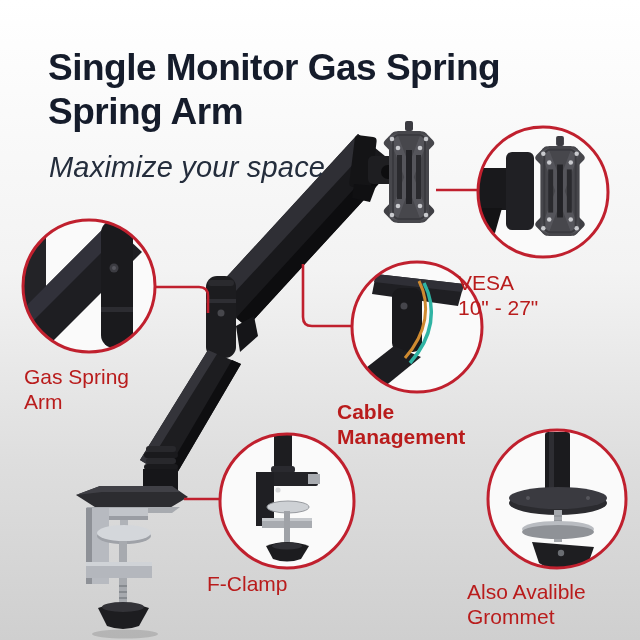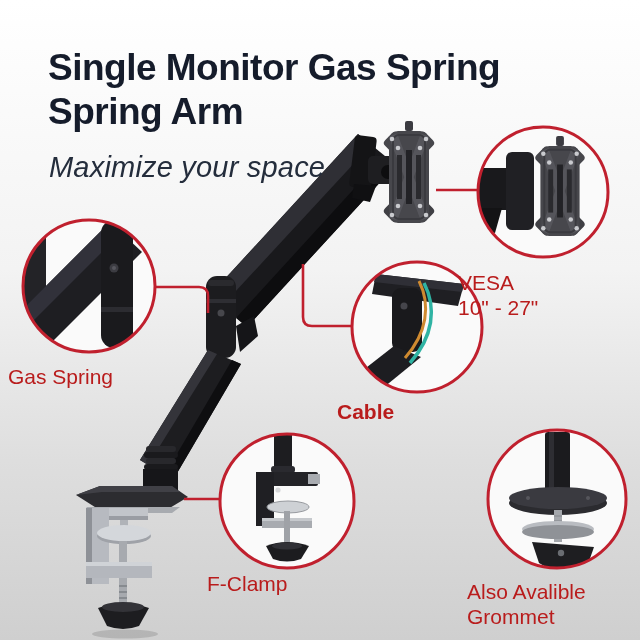--- a/index.html
+++ b/index.html
@@ -17,21 +17,21 @@
   }
   .subtitle{
     position:absolute;left:49px;top:151px;
     font-size:29px;font-style:italic;font-weight:500;color:#242d3c;
     letter-spacing:0.2px;
   }
   .callout-label{
     position:absolute;text-align:left;
     font-size:21px;color:#b91c1c;line-height:1.18;font-weight:500;
   }
-  .lbl-gas{left:8px;top:365px;width:165px;}
+  .lbl-gas{left:24px;top:365px;width:165px;}
   .lbl-vesa{left:458px;top:271px;width:165px;}
   .lbl-cable{left:337px;top:400px;width:165px;font-weight:bold;}
   .lbl-fclamp{left:207px;top:572px;width:165px;}
   .lbl-grommet{left:467px;top:580px;width:185px;}
 </style>
 </head>
 <body>
 
 <div class="stage">
 
@@ -228,29 +228,31 @@
 
   <div class="title">
     <div>Single Monitor Gas Spring</div>
     <div>Spring Arm</div>
   </div>
 
   <div class="subtitle">Maximize your space</div>
 
   <div class="callout-label lbl-gas">
     <div>Gas Spring</div>
+    <div>Arm</div>
   </div>
 
   <div class="callout-label lbl-vesa">
     <div>VESA</div>
     <div>10" - 27"</div>
   </div>
 
   <div class="callout-label lbl-cable">
     <div>Cable</div>
+    <div>Management</div>
   </div>
 
   <div class="callout-label lbl-fclamp">
     <div>F-Clamp</div>
   </div>
 
   <div class="callout-label lbl-grommet">
     <div>Also Avalible</div>
     <div>Grommet</div>
   </div>

